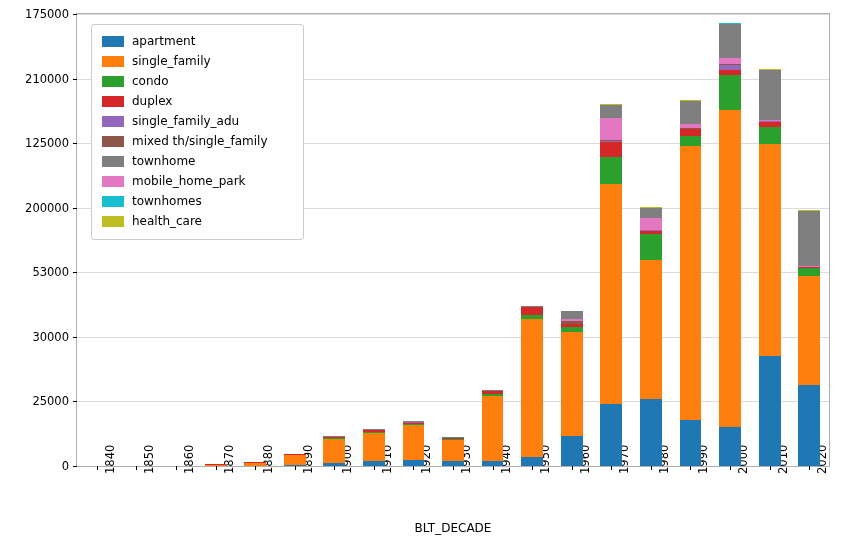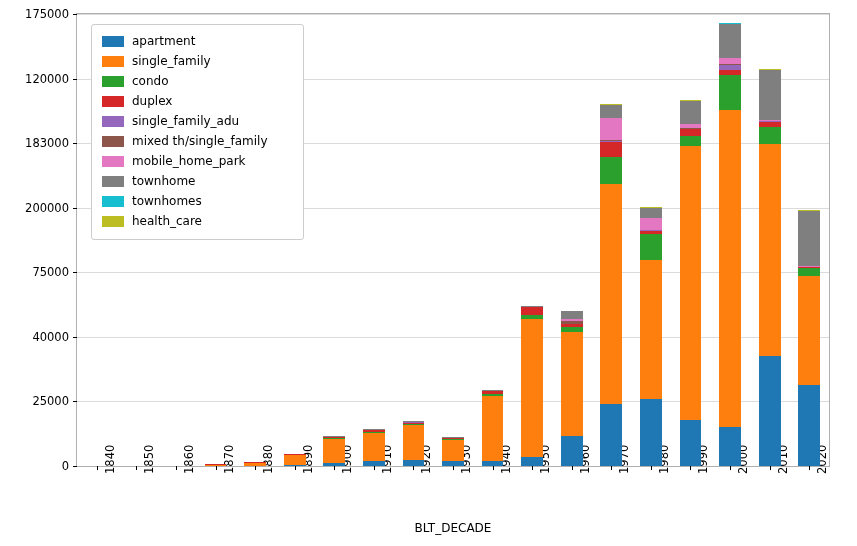--- a/index.html
+++ b/index.html
@@ -136,33 +136,33 @@
 
   <div id="axes-decor">
       <div class="grid-line" style="left: 77px; top: 466px; width: 752px;"></div>
       <div class="ytick-mark" style="left: 73px; top: 466px;"></div>
       <div class="ytick-label" style="top: 466px; left: 0px; width: 69px;">0</div>
       <div class="grid-line" style="left: 77px; top: 401.429px; width: 752px;"></div>
       <div class="ytick-mark" style="left: 73px; top: 401.429px;"></div>
       <div class="ytick-label" style="top: 401.429px; left: 0px; width: 69px;">25000</div>
       <div class="grid-line" style="left: 77px; top: 336.857px; width: 752px;"></div>
       <div class="ytick-mark" style="left: 73px; top: 336.857px;"></div>
-      <div class="ytick-label" style="top: 336.857px; left: 0px; width: 69px;">40000</div>
+      <div class="ytick-label" style="top: 336.857px; left: 0px; width: 69px;">30000</div>
       <div class="grid-line" style="left: 77px; top: 272.286px; width: 752px;"></div>
       <div class="ytick-mark" style="left: 73px; top: 272.286px;"></div>
-      <div class="ytick-label" style="top: 272.286px; left: 0px; width: 69px;">75000</div>
+      <div class="ytick-label" style="top: 272.286px; left: 0px; width: 69px;">53000</div>
       <div class="grid-line" style="left: 77px; top: 207.714px; width: 752px;"></div>
       <div class="ytick-mark" style="left: 73px; top: 207.714px;"></div>
       <div class="ytick-label" style="top: 207.714px; left: 0px; width: 69px;">200000</div>
       <div class="grid-line" style="left: 77px; top: 143.143px; width: 752px;"></div>
       <div class="ytick-mark" style="left: 73px; top: 143.143px;"></div>
-      <div class="ytick-label" style="top: 143.143px; left: 0px; width: 69px;">183000</div>
+      <div class="ytick-label" style="top: 143.143px; left: 0px; width: 69px;">125000</div>
       <div class="grid-line" style="left: 77px; top: 78.5714px; width: 752px;"></div>
       <div class="ytick-mark" style="left: 73px; top: 78.5714px;"></div>
-      <div class="ytick-label" style="top: 78.5714px; left: 0px; width: 69px;">120000</div>
+      <div class="ytick-label" style="top: 78.5714px; left: 0px; width: 69px;">210000</div>
       <div class="grid-line" style="left: 77px; top: 14px; width: 752px;"></div>
       <div class="ytick-mark" style="left: 73px; top: 14px;"></div>
       <div class="ytick-label" style="top: 14px; left: 0px; width: 69px;">175000</div>
       <div class="xtick-mark" style="left: 96.7895px; top: 466px;"></div>
       <div class="xtick-label" style="left: 102.789px; top: 474px;">1840</div>
       <div class="xtick-mark" style="left: 136.368px; top: 466px;"></div>
       <div class="xtick-label" style="left: 142.368px; top: 474px;">1850</div>
       <div class="xtick-mark" style="left: 175.947px; top: 466px;"></div>
       <div class="xtick-label" style="left: 181.947px; top: 474px;">1860</div>
       <div class="xtick-mark" style="left: 215.526px; top: 466px;"></div>
@@ -370,28 +370,28 @@
         </div>
         <div class="legend-row">
           <span class="legend-swatch" style="background: rgb(148, 103, 189);"></span>
           <span class="legend-label">single_family_adu</span>
         </div>
         <div class="legend-row">
           <span class="legend-swatch" style="background: rgb(140, 86, 75);"></span>
           <span class="legend-label">mixed th/single_family</span>
         </div>
         <div class="legend-row">
+          <span class="legend-swatch" style="background: rgb(127, 127, 127);"></span>
+          <span class="legend-label">townhome</span>
+        </div>
+        <div class="legend-row">
           <span class="legend-swatch" style="background: rgb(227, 119, 194);"></span>
           <span class="legend-label">mobile_home_park</span>
         </div>
         <div class="legend-row">
-          <span class="legend-swatch" style="background: rgb(127, 127, 127);"></span>
-          <span class="legend-label">townhome</span>
-        </div>
-        <div class="legend-row">
           <span class="legend-swatch" style="background: rgb(23, 190, 207);"></span>
           <span class="legend-label">townhomes</span>
         </div>
         <div class="legend-row">
           <span class="legend-swatch" style="background: rgb(188, 189, 34);"></span>
           <span class="legend-label">health_care</span>
         </div>
       </div>
   </div>
 

